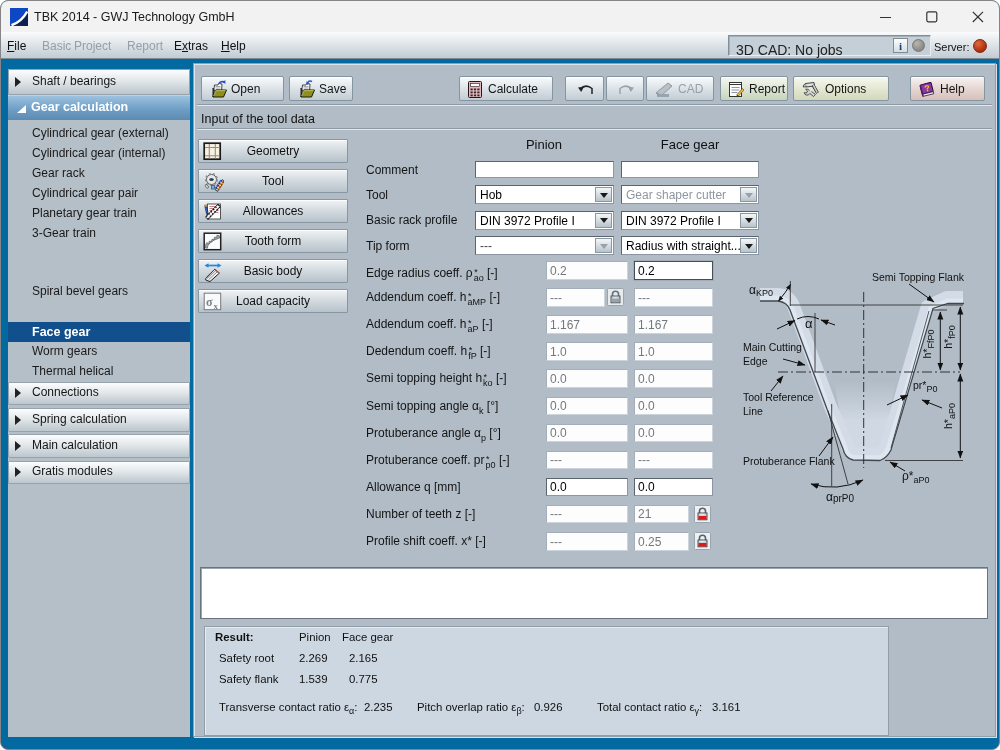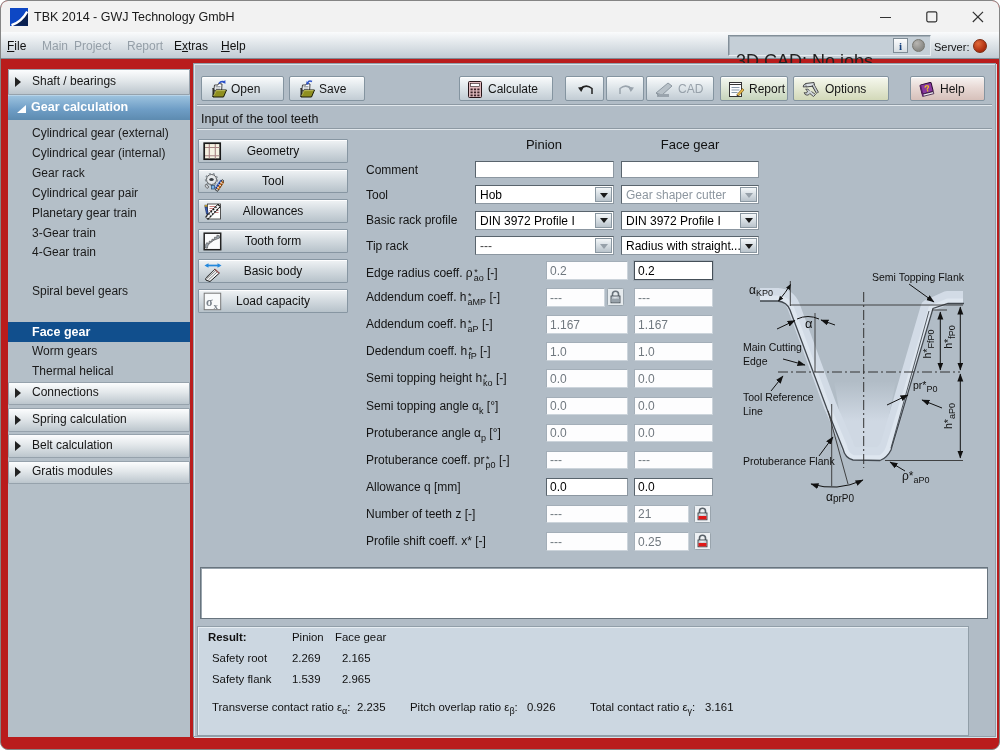--- a/index.html
+++ b/index.html
@@ -1,17 +1,17 @@
 <!DOCTYPE html>
 <html><head>
 <meta charset="utf-8">
 <style>
 *{margin:0;padding:0;box-sizing:border-box}
 html,body{width:1000px;height:750px;background:#fff;font-family:"Liberation Sans",sans-serif;overflow:hidden}
-#win{position:absolute;left:0;top:0;width:1000px;height:750px;border:1px solid #858585;border-radius:8px;overflow:hidden;background:#b91c1c}
+#win{position:absolute;left:0;top:0;width:1000px;height:750px;border:1px solid #858585;border-radius:8px;overflow:hidden;background:#0369a1}
 .abs{position:absolute}
 
 #titlebar{position:absolute;left:0;top:0;width:100%;height:31px;background:#f2f2f2}
 #titlebar .ttl{position:absolute;left:33px;top:9px;font-size:12.5px;color:#1a1a1a}
 
 #menubar{position:absolute;left:0;top:31px;width:100%;height:27px;background:linear-gradient(#fafbfc,#e3e8ec 40%,#c2ccd4);border-bottom:1px solid #7f8c96}
 .mi{position:absolute;top:7px;font-size:12px;color:#111}
 .mi.dim{color:#959fa8}
 .mi u{text-decoration:underline}
 
@@ -72,27 +72,27 @@
       </svg>
     <svg class="abs" style="left:925px;top:10px" width="12" height="12" viewBox="0 0 12 12">
         <rect x="0.8" y="0.8" width="10" height="10" rx="1.5" fill="none" stroke="#333" stroke-width="1.2"></rect>
       </svg>
     <svg class="abs" style="left:971px;top:10px" width="12" height="12" viewBox="0 0 12 12">
         <path d="M0.8,0.8 L11,11 M11,0.8 L0.8,11" stroke="#333" stroke-width="1.2"></path>
       </svg>
   </div>
   <div id="menubar">
     <span class="mi" style="left:6px"><u>F</u>ile</span>
-    <span class="mi dim" style="left:41px">Main</span>
+    <span class="mi dim" style="left:41px">Basic</span>
     <span class="mi dim" style="left:73px">Project</span>
     <span class="mi dim" style="left:126px">Report</span>
     <span class="mi" style="left:173px">E<u>x</u>tras</span>
     <span class="mi" style="left:220px"><u>H</u>elp</span>
     <div class="abs" style="left:727px;top:3px;width:203px;height:21px;background:#c5cfd7;border:1px solid #828f99;border-bottom-color:#e8edf1;border-right-color:#e8edf1;box-shadow:inset 1px 1px 0 #a4afb8">
-      <span class="abs" style="left:7px;top:15px;font-size:18px;color:#222">3D CAD: No jobs</span>
+      <span class="abs" style="left:7px;top:6px;font-size:14px;color:#222">3D CAD: No jobs</span>
       <div class="abs" style="left:164px;top:2px;width:15px;height:15px;background:linear-gradient(#fbfcfd,#d6dde2);border:1px solid #7f8c96;font-size:11px;font-weight:bold;color:#14407c;text-align:center;line-height:14px;font-family:'Liberation Serif',serif">i</div>
       <div class="abs" style="left:183px;top:3px;width:13px;height:13px;border-radius:50%;background:radial-gradient(circle at 35% 30%,#b8b6b2,#8a8985 70%);border:1px solid #77766f"></div>
     </div>
     <span class="abs" style="left:933px;top:9px;font-size:11px;color:#111">Server:</span>
     <div class="abs" style="left:972px;top:7px;width:14px;height:14px;border-radius:50%;background:radial-gradient(circle at 35% 30%,#e06a3a,#b03010 65%,#8a2408);border:1px solid #7c2a10"></div>
   </div>
   <div id="sidebar">
     <div class="shead" style="top:0;height:26px">
         <span class="tri"></span>
         <span class="lbl">Shaft / bearings</span>
@@ -102,36 +102,35 @@
           <polygon points="0,8 9,8 9,0" fill="#fff"></polygon>
         </svg>
         <span class="lbl">Gear calculation</span>
       </div>
     <div class="sitem" style="top:54px">Cylindrical gear (external)</div>
     <div class="sitem" style="top:74px">Cylindrical gear (internal)</div>
     <div class="sitem" style="top:93.5px">Gear rack</div>
     <div class="sitem" style="top:113.5px">Cylindrical gear pair</div>
     <div class="sitem" style="top:133.5px">Planetary gear train</div>
     <div class="sitem" style="top:153.5px">3-Gear train</div>
-    <div class="sitem" style="top:173px">4-Gear train</div>
     <div class="sitem" style="top:212px">Spiral bevel gears</div>
     <div id="fgsel">Face gear</div>
     <div class="sitem" style="top:271.5px">Worm gears</div>
     <div class="sitem" style="top:291.5px">Thermal helical</div>
     <div class="shead" style="top:312.5px;height:23.5px">
         <span class="tri"></span>
         <span class="lbl">Connections</span>
       </div>
     <div class="shead" style="top:338.5px;height:24px">
         <span class="tri"></span>
         <span class="lbl">Spring calculation</span>
       </div>
     <div class="shead" style="top:365px;height:23.5px">
         <span class="tri"></span>
-        <span class="lbl">Belt calculation</span>
+        <span class="lbl">Main calculation</span>
       </div>
     <div class="shead" style="top:391.5px;height:23.5px">
         <span class="tri"></span>
         <span class="lbl">Gratis modules</span>
       </div>
   </div>
   <div id="main">
 
     <div class="tbtn" style="left:7px;width:83px">
       <svg class="abs" style="left:7px;top:3px" width="19" height="20" viewBox="0 0 19 20">
@@ -142,21 +141,21 @@
             <line x1="6.5" y1="8" x2="11.5" y2="8"></line>
             <line x1="6.5" y1="9.5" x2="11.5" y2="9.5"></line>
           </g>
           <path d="M4,17 L7,10 L17.5,10 L14.5,17 Z" fill="#8f8f1f" stroke="#1a1a08" stroke-width="1"></path>
           <path d="M4.6,16 L7.2,10.6 L16.6,10.6" fill="none" stroke="#c8c864" stroke-width="0.9"></path>
           <path d="M10,3.5 Q12,0.5 15,1.8" fill="none" stroke="#2a50c8" stroke-width="1.5"></path>
           <path d="M16.3,0 L16.5,3.8 L13.2,2.6 Z" fill="#2a50c8"></path>
         </svg>
       <span class="cap" style="left:29px">Open</span>
     </div>
-    <div class="tbtn" style="left:95px;width:76px">
+    <div class="tbtn" style="left:95px;width:64px">
       <svg class="abs" style="left:7px;top:3px" width="19" height="20" viewBox="0 0 19 20">
           <path d="M4,8 L4,17 L5,10 Z" fill="#6a6a14" stroke="#222"></path>
           <path d="M5,9 L5.5,5 L9,5 L9.5,3.5 L13,4 L12.5,12 L6,12 Z" fill="#fbfcfd" stroke="#333" stroke-width="0.9"></path>
           <g stroke="#8a9298" stroke-width="0.8">
             <line x1="6.5" y1="6.5" x2="11.5" y2="6.5"></line>
             <line x1="6.5" y1="8" x2="11.5" y2="8"></line>
             <line x1="6.5" y1="9.5" x2="11.5" y2="9.5"></line>
           </g>
           <path d="M4,17 L7,10 L17.5,10 L14.5,17 Z" fill="#8f8f1f" stroke="#1a1a08" stroke-width="1"></path>
           <path d="M4.6,16 L7.2,10.6 L16.6,10.6" fill="none" stroke="#c8c864" stroke-width="0.9"></path>
@@ -233,21 +232,21 @@
             <rect x="3" y="3.5" width="11.5" height="9.5" rx="1" fill="#8a3a9f" stroke="#2a0a34"></rect>
             <path d="M3,13 L14.5,13 L14.5,15.2 L3,15.2 Z" fill="#ece9f0" stroke="#2a0a34" stroke-width="0.7"></path>
             <path d="M3.5,3.8 L3.5,15" stroke="#5a1a6a" stroke-width="1.4"></path>
             <text x="6.5" y="11.5" font-size="9" font-weight="bold" fill="#f2c520" font-family="Liberation Sans">?</text>
           </g>
         </svg>
       <span class="cap" style="left:29px">Help</span>
     </div>
 
     <div class="etch" style="left:3px;top:40px;width:795px"></div>
-    <div class="abs" style="left:7px;top:47.5px;font-size:12.5px;color:#111">Input of the tool teeth</div>
+    <div class="abs" style="left:7px;top:47.5px;font-size:12.5px;color:#111">Input of the tool data</div>
     <div class="etch" style="left:3px;top:64px;width:795px"></div>
 
     <div class="gbtn" style="top:75px;left:4px">Geometry
       <svg width="19" height="19" viewBox="0 0 19 19">
           <rect x="1.2" y="1.2" width="16" height="16" fill="#f6f2e2" stroke="#1a1a1a" stroke-width="1.7"></rect>
           <g stroke="#a88484" stroke-width="1.1">
             <line x1="2" y1="5.5" x2="16.5" y2="5.5"></line>
             <line x1="6.3" y1="2" x2="6.3" y2="16.5"></line>
             <line x1="12.3" y1="2" x2="12.3" y2="16.5"></line>
             <line x1="2" y1="13.8" x2="16.5" y2="13.8"></line>
@@ -338,21 +337,21 @@
       </div>
     <div class="fl" style="top:149px">Basic rack profile</div>
     <div class="dd" style="left:281px;top:146.5px;width:139px">
         <span class="txt">DIN 3972 Profile I</span>
         <span class="ab"></span>
       </div>
     <div class="dd" style="left:427px;top:146.5px;width:138px">
         <span class="txt">DIN 3972 Profile I</span>
         <span class="ab"></span>
       </div>
-    <div class="fl" style="top:174.5px">Tip rack</div>
+    <div class="fl" style="top:174.5px">Tip form</div>
     <div class="dd dis" style="left:281px;top:172px;width:139px">
         <span class="txt" style="color:#444">---</span>
         <span class="ab"></span>
       </div>
     <div class="dd" style="left:427px;top:172px;width:138px">
         <span class="txt">Radius with straight...</span>
         <span class="ab"></span>
       </div>
 
     <div class="fl" style="top:202px">Edge radius coeff. ρ<span class="ss"><b>*</b>ao</span> [-]</div>
@@ -479,30 +478,30 @@
         <text x="172" y="133">pr*<tspan font-size="9" dy="3">P0</tspan></text>
         <text x="161" y="224" font-size="12">ρ*<tspan font-size="9" dy="3">aP0</tspan></text>
         <text x="190" y="88" text-anchor="middle" transform="rotate(-90 190 88)">h*<tspan font-size="9" dy="3">FfP0</tspan></text>
         <text x="211" y="81" text-anchor="middle" transform="rotate(-90 211 81)">h*<tspan font-size="9" dy="3">fP0</tspan></text>
         <text x="211" y="160" text-anchor="middle" transform="rotate(-90 211 160)">h*<tspan font-size="9" dy="3">aP0</tspan></text>
       </g>
     </svg>
 
     <div class="abs" style="left:6px;top:503px;width:788px;height:52px;background:#fff;border:1px solid #68747e;box-shadow:inset 1px 1px 0 #9aa5ae"></div>
 
-    <div id="resultpanel" style="left:3px;top:562px;width:772px;height:110px">
+    <div id="resultpanel" style="left:10px;top:562px;width:685px;height:110px">
       <span class="rt" style="left:10px;top:4px;font-weight:bold">Result:</span>
       <span class="rt" style="left:94px;top:4px">Pinion</span>
       <span class="rt" style="left:137px;top:4px">Face gear</span>
       <span class="rt" style="left:14px;top:25px">Safety root</span>
       <span class="rt" style="left:94px;top:25px">2.269</span>
       <span class="rt" style="left:144px;top:25px">2.165</span>
       <span class="rt" style="left:14px;top:46px">Safety flank</span>
       <span class="rt" style="left:94px;top:46px">1.539</span>
-      <span class="rt" style="left:144px;top:46px">2.965</span>
+      <span class="rt" style="left:144px;top:46px">0.775</span>
       <span class="rt" style="left:14px;top:74px">Transverse contact ratio ε<sub>α</sub>:</span>
         <span class="rt" style="left:159px;top:74px">2.235</span>
       <span class="rt" style="left:212px;top:74px">Pitch overlap ratio ε<sub>β</sub>:</span>
         <span class="rt" style="left:329px;top:74px">0.926</span>
       <span class="rt" style="left:392px;top:74px">Total contact ratio ε<sub>γ</sub>:</span>
         <span class="rt" style="left:507px;top:74px">3.161</span>
     </div>
   </div>
 </div>
 

